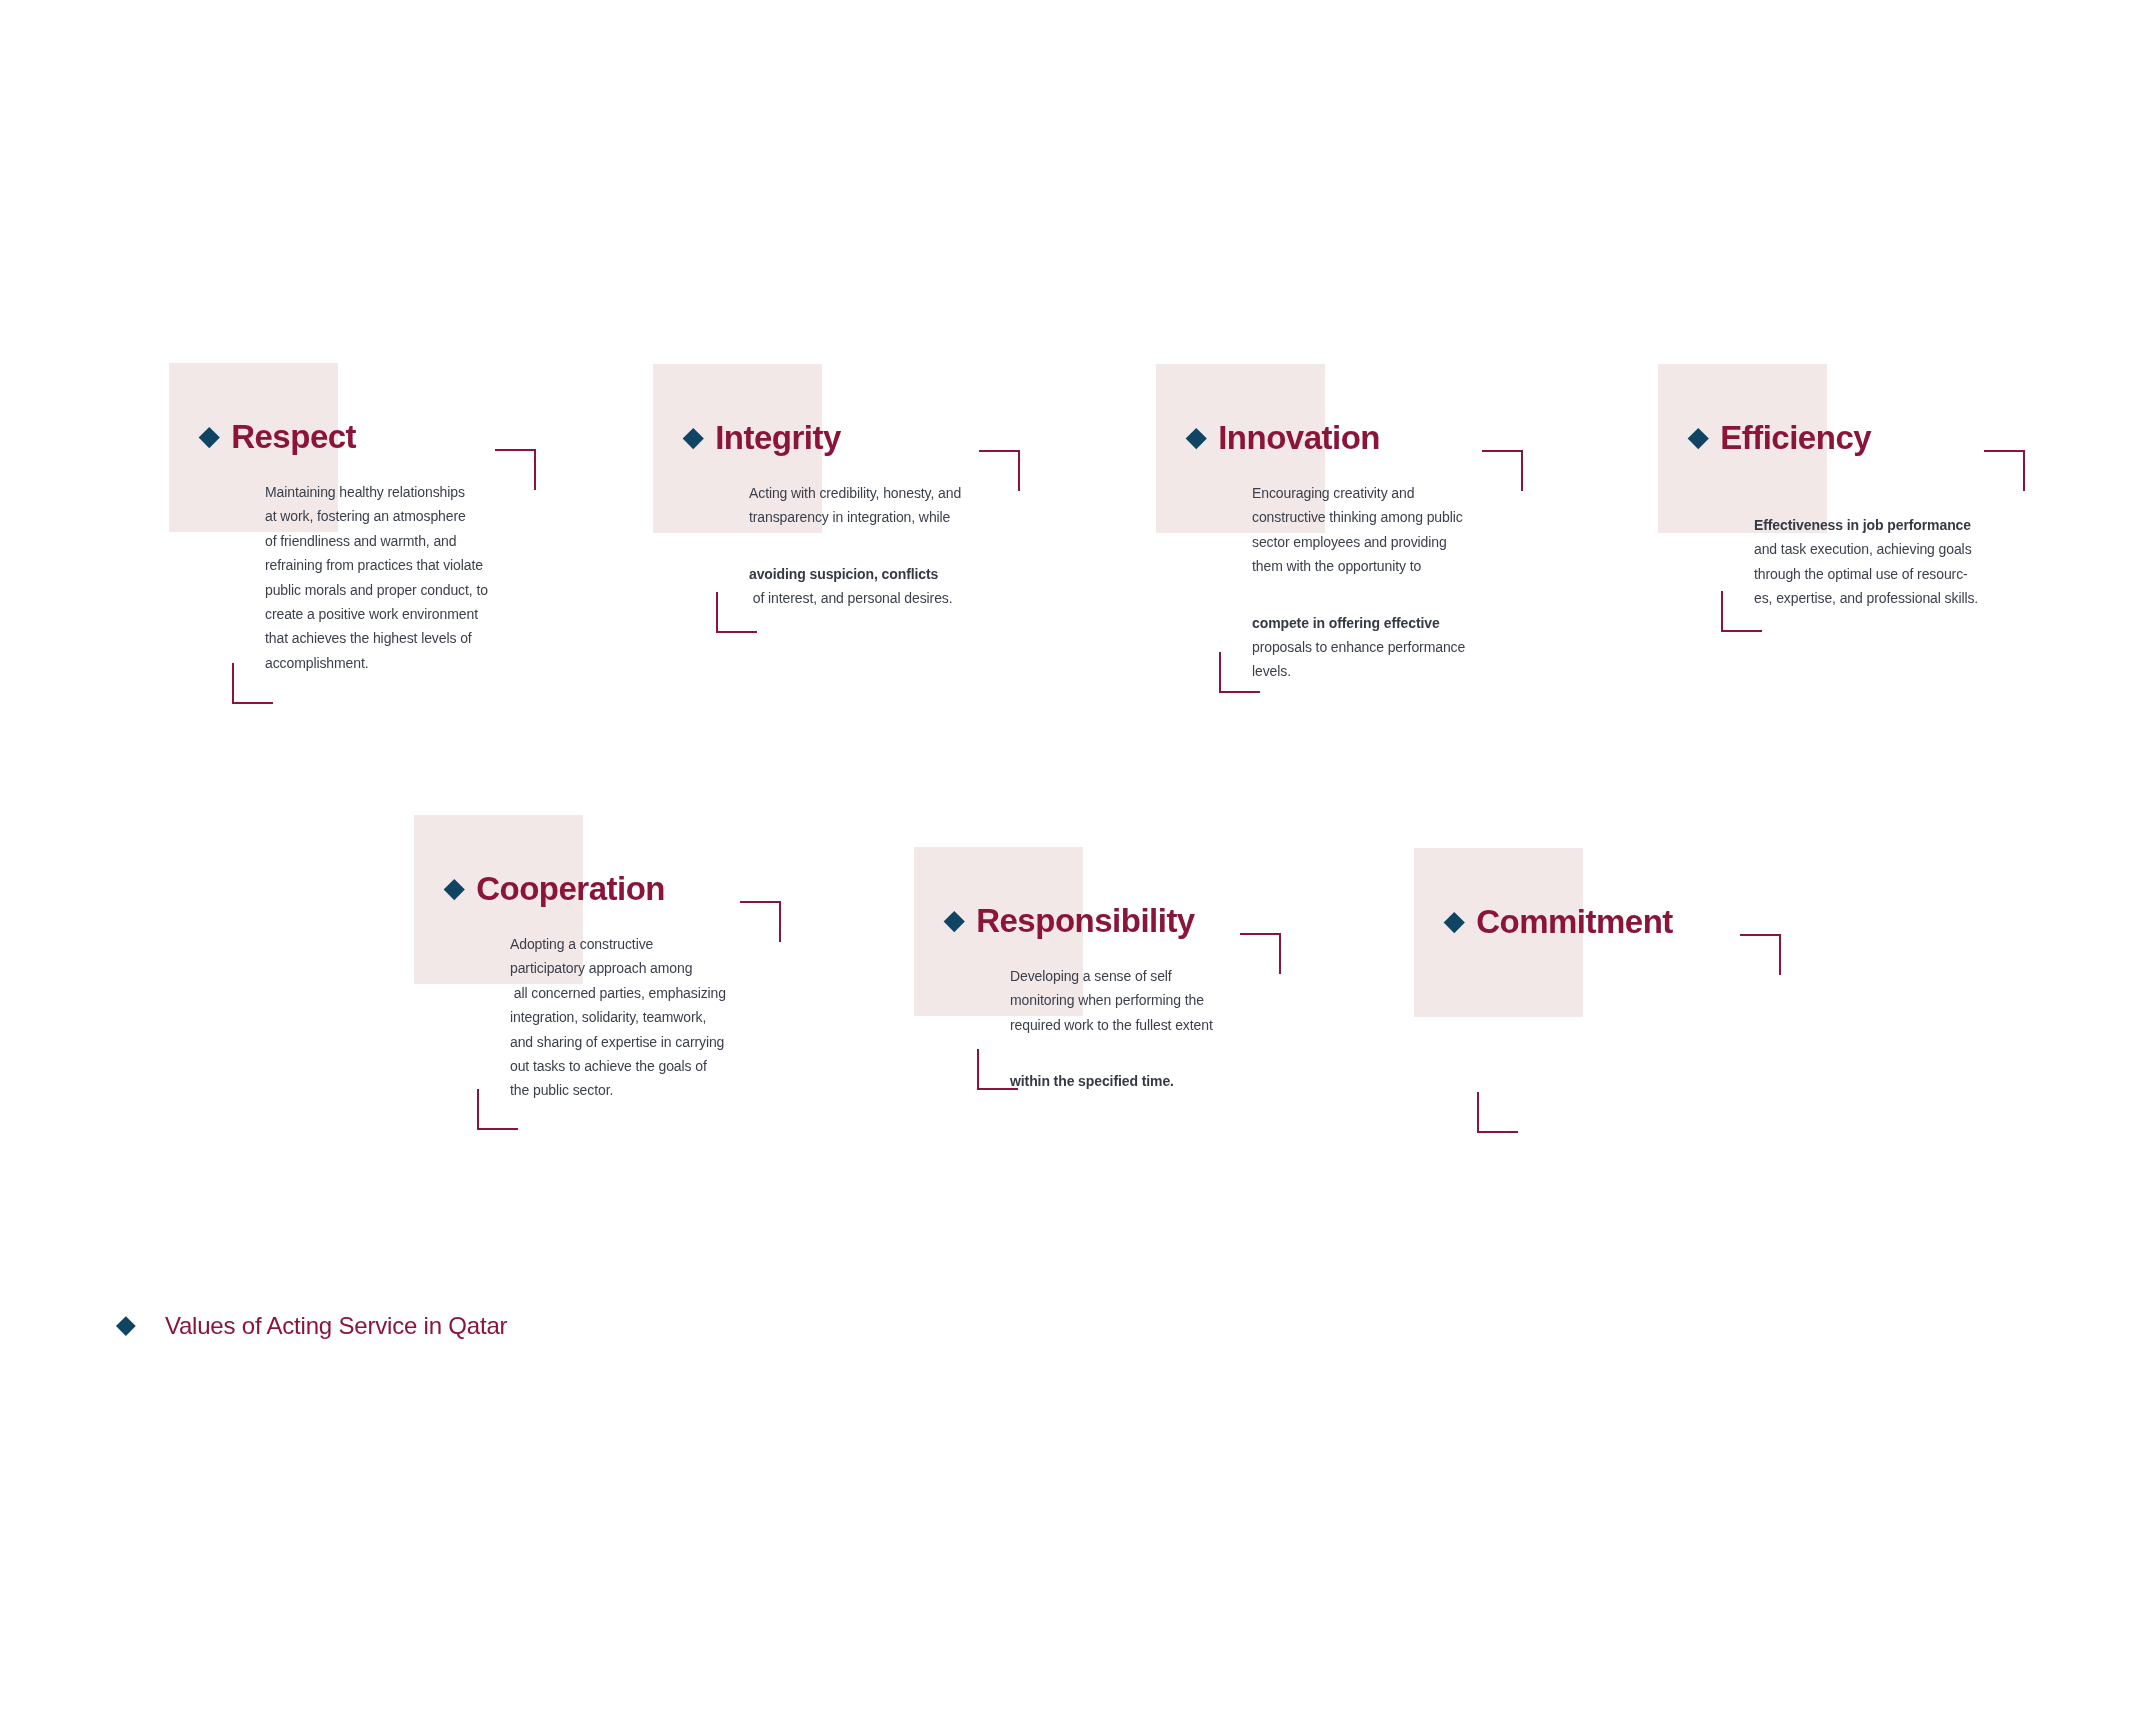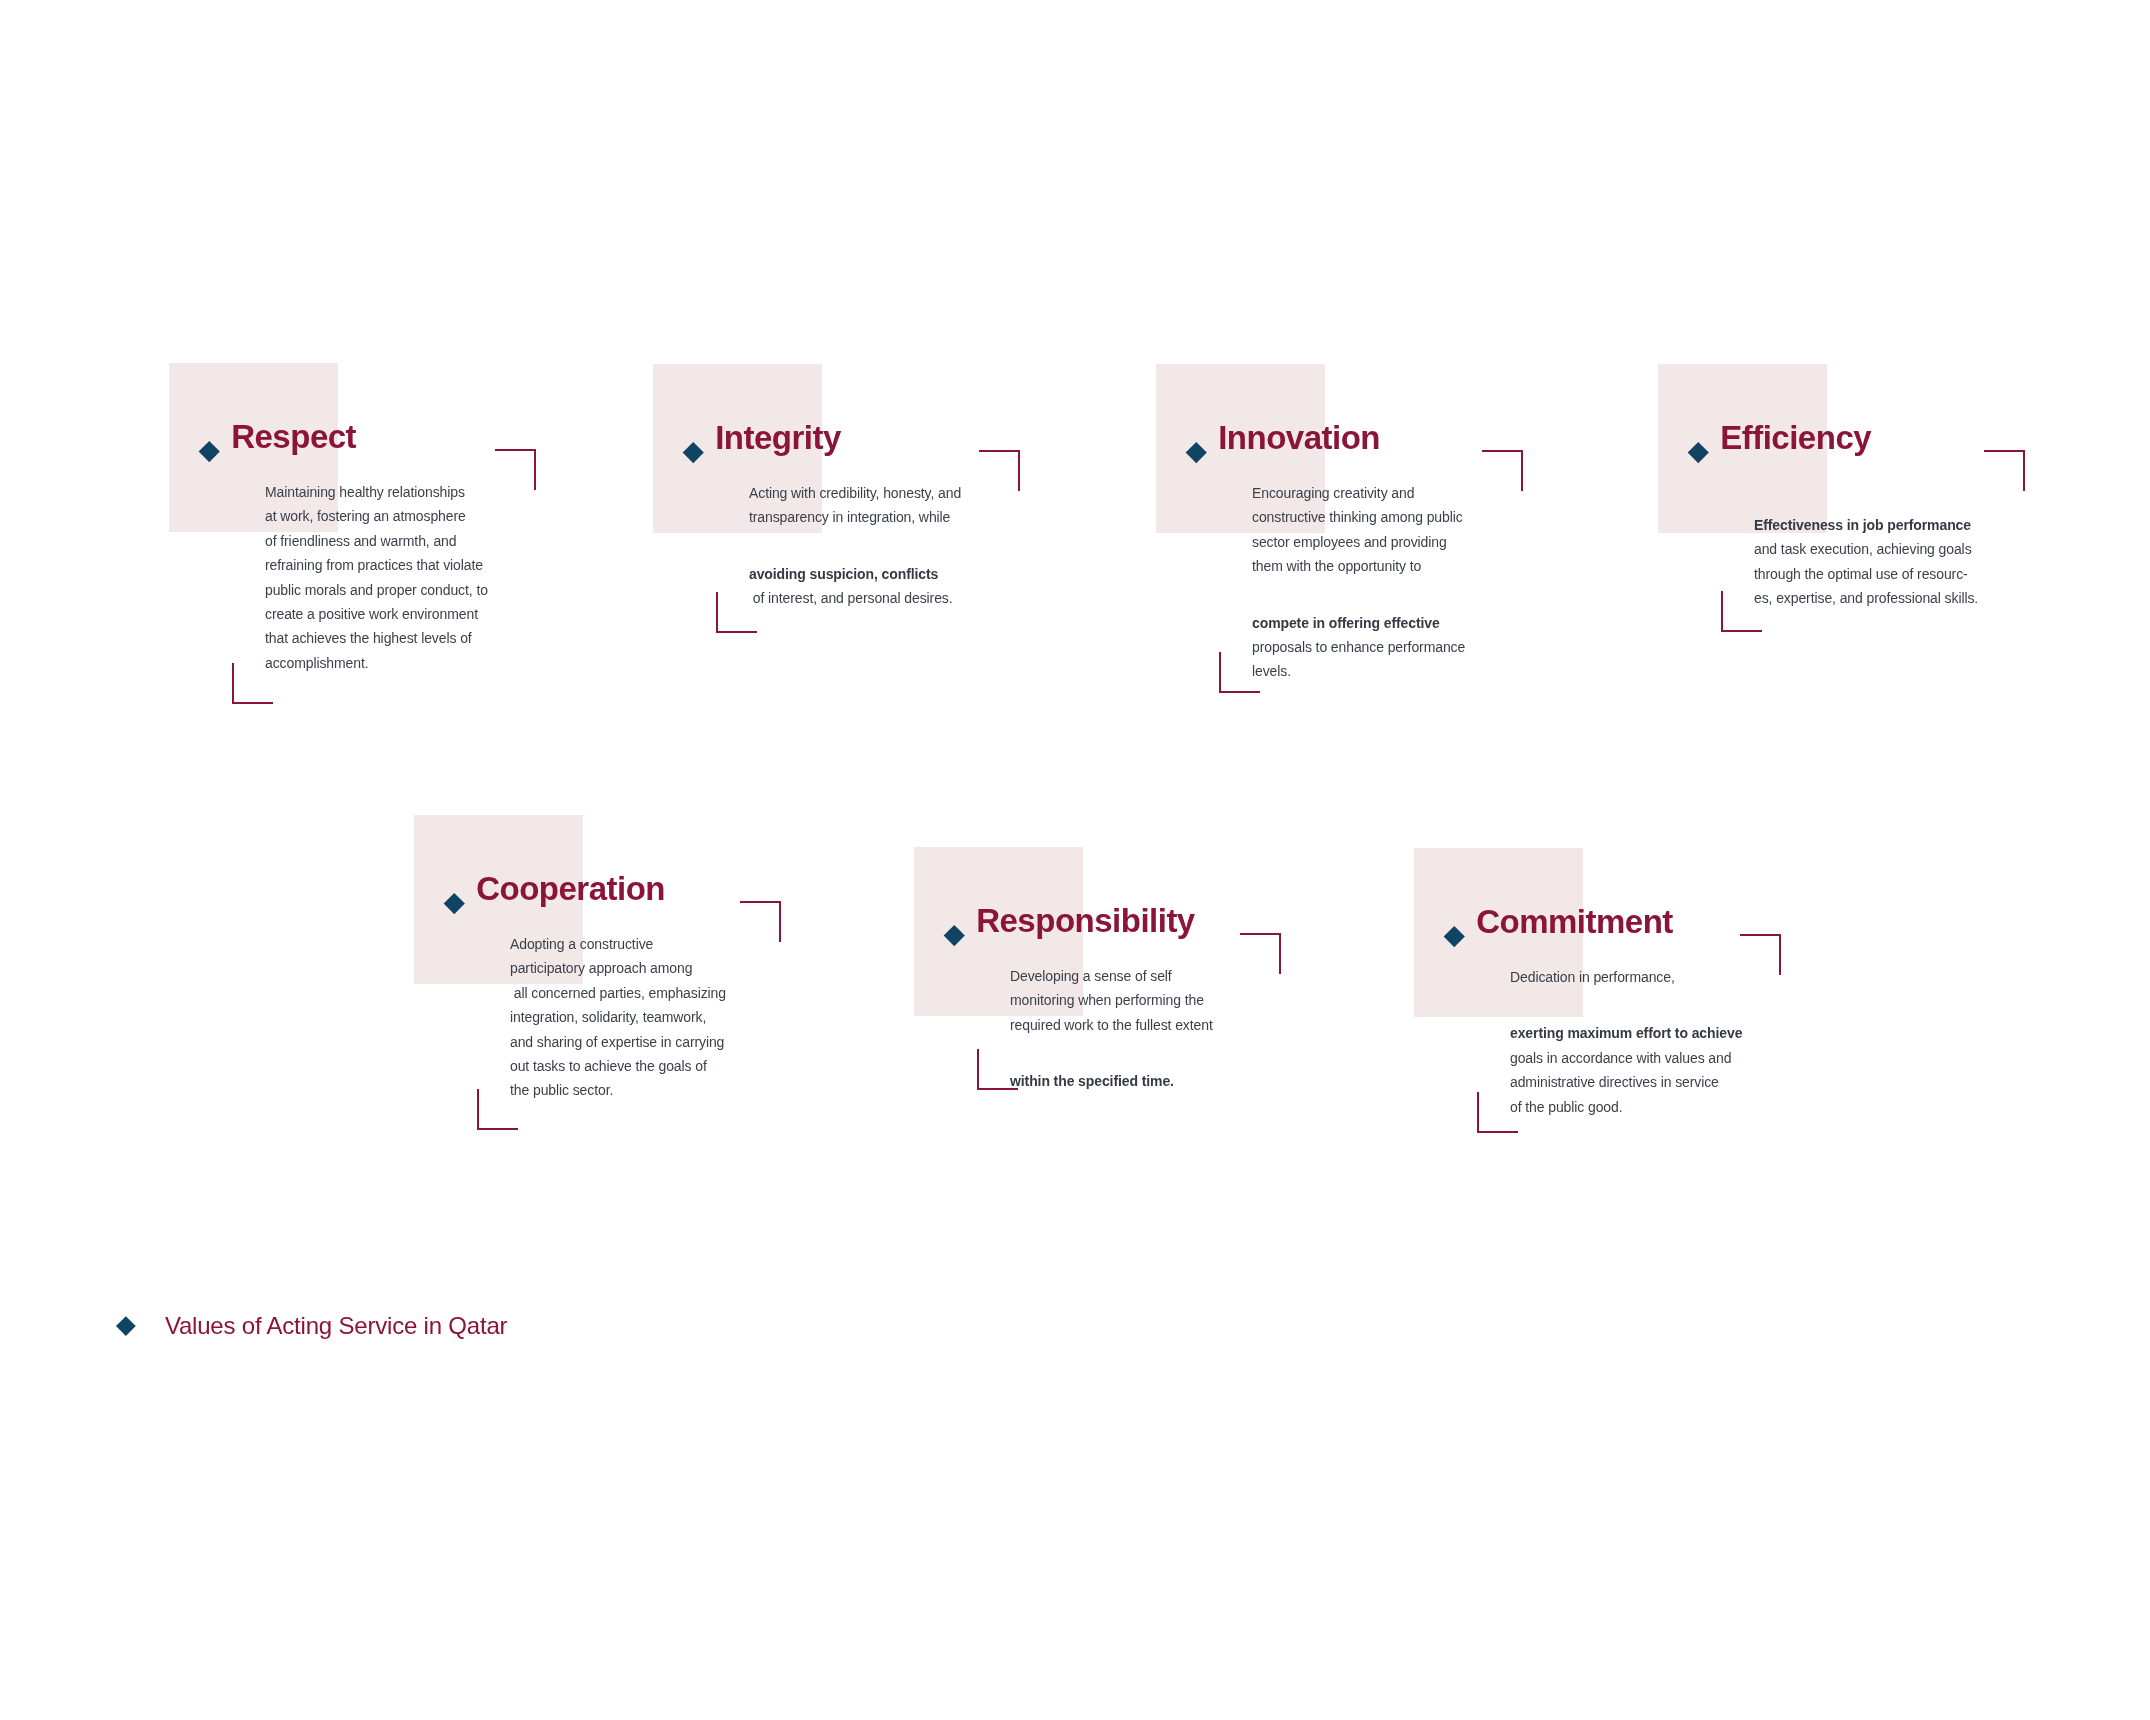--- a/index.html
+++ b/index.html
@@ -26,21 +26,21 @@
     width: 169px;
     height: 169px;
     background: #F2E8E8;
   }
   .card .title-row {
     position: absolute;
     left: 30px;
     top: 53px;
     height: 42px;
     display: flex;
-    align-items: flex-end;
+    align-items: center;
     white-space: nowrap;
   }
   .card .diamond {
     width: 14.5px;
     height: 14.5px;
     background: #0F4463;
     transform: rotate(45deg);
     margin-left: 3.2px;
     margin-right: 14.5px;
     flex: 0 0 auto;
@@ -220,27 +220,20 @@
   <div class="bracket-bl" style="top:202px;"></div>
 </div>
 
 <div class="card" style="left:1414px; top:848px;">
   <div class="bg-square"></div>
   <div class="title-row">
     <span class="diamond"></span>
     <span class="title">Commitment</span>
   </div>
   <div class="bracket-tr"></div>
-  <div class="body">
-    <span class="line">Dedication in performance,</span>
-    <span class="line em">exerting maximum effort to achieve</span>
-    <span class="line">goals in accordance with values and</span>
-    <span class="line">administrative directives in service</span>
-    <span class="line">of the public good.</span>
-  </div>
   <div class="bracket-bl" style="top:244px;"></div>
 </div>
 
 <div class="footer">
   <span class="diamond"></span>
   <span class="label">Values of Acting Service in Qatar</span>
 </div>
 
 
 </body></html>

